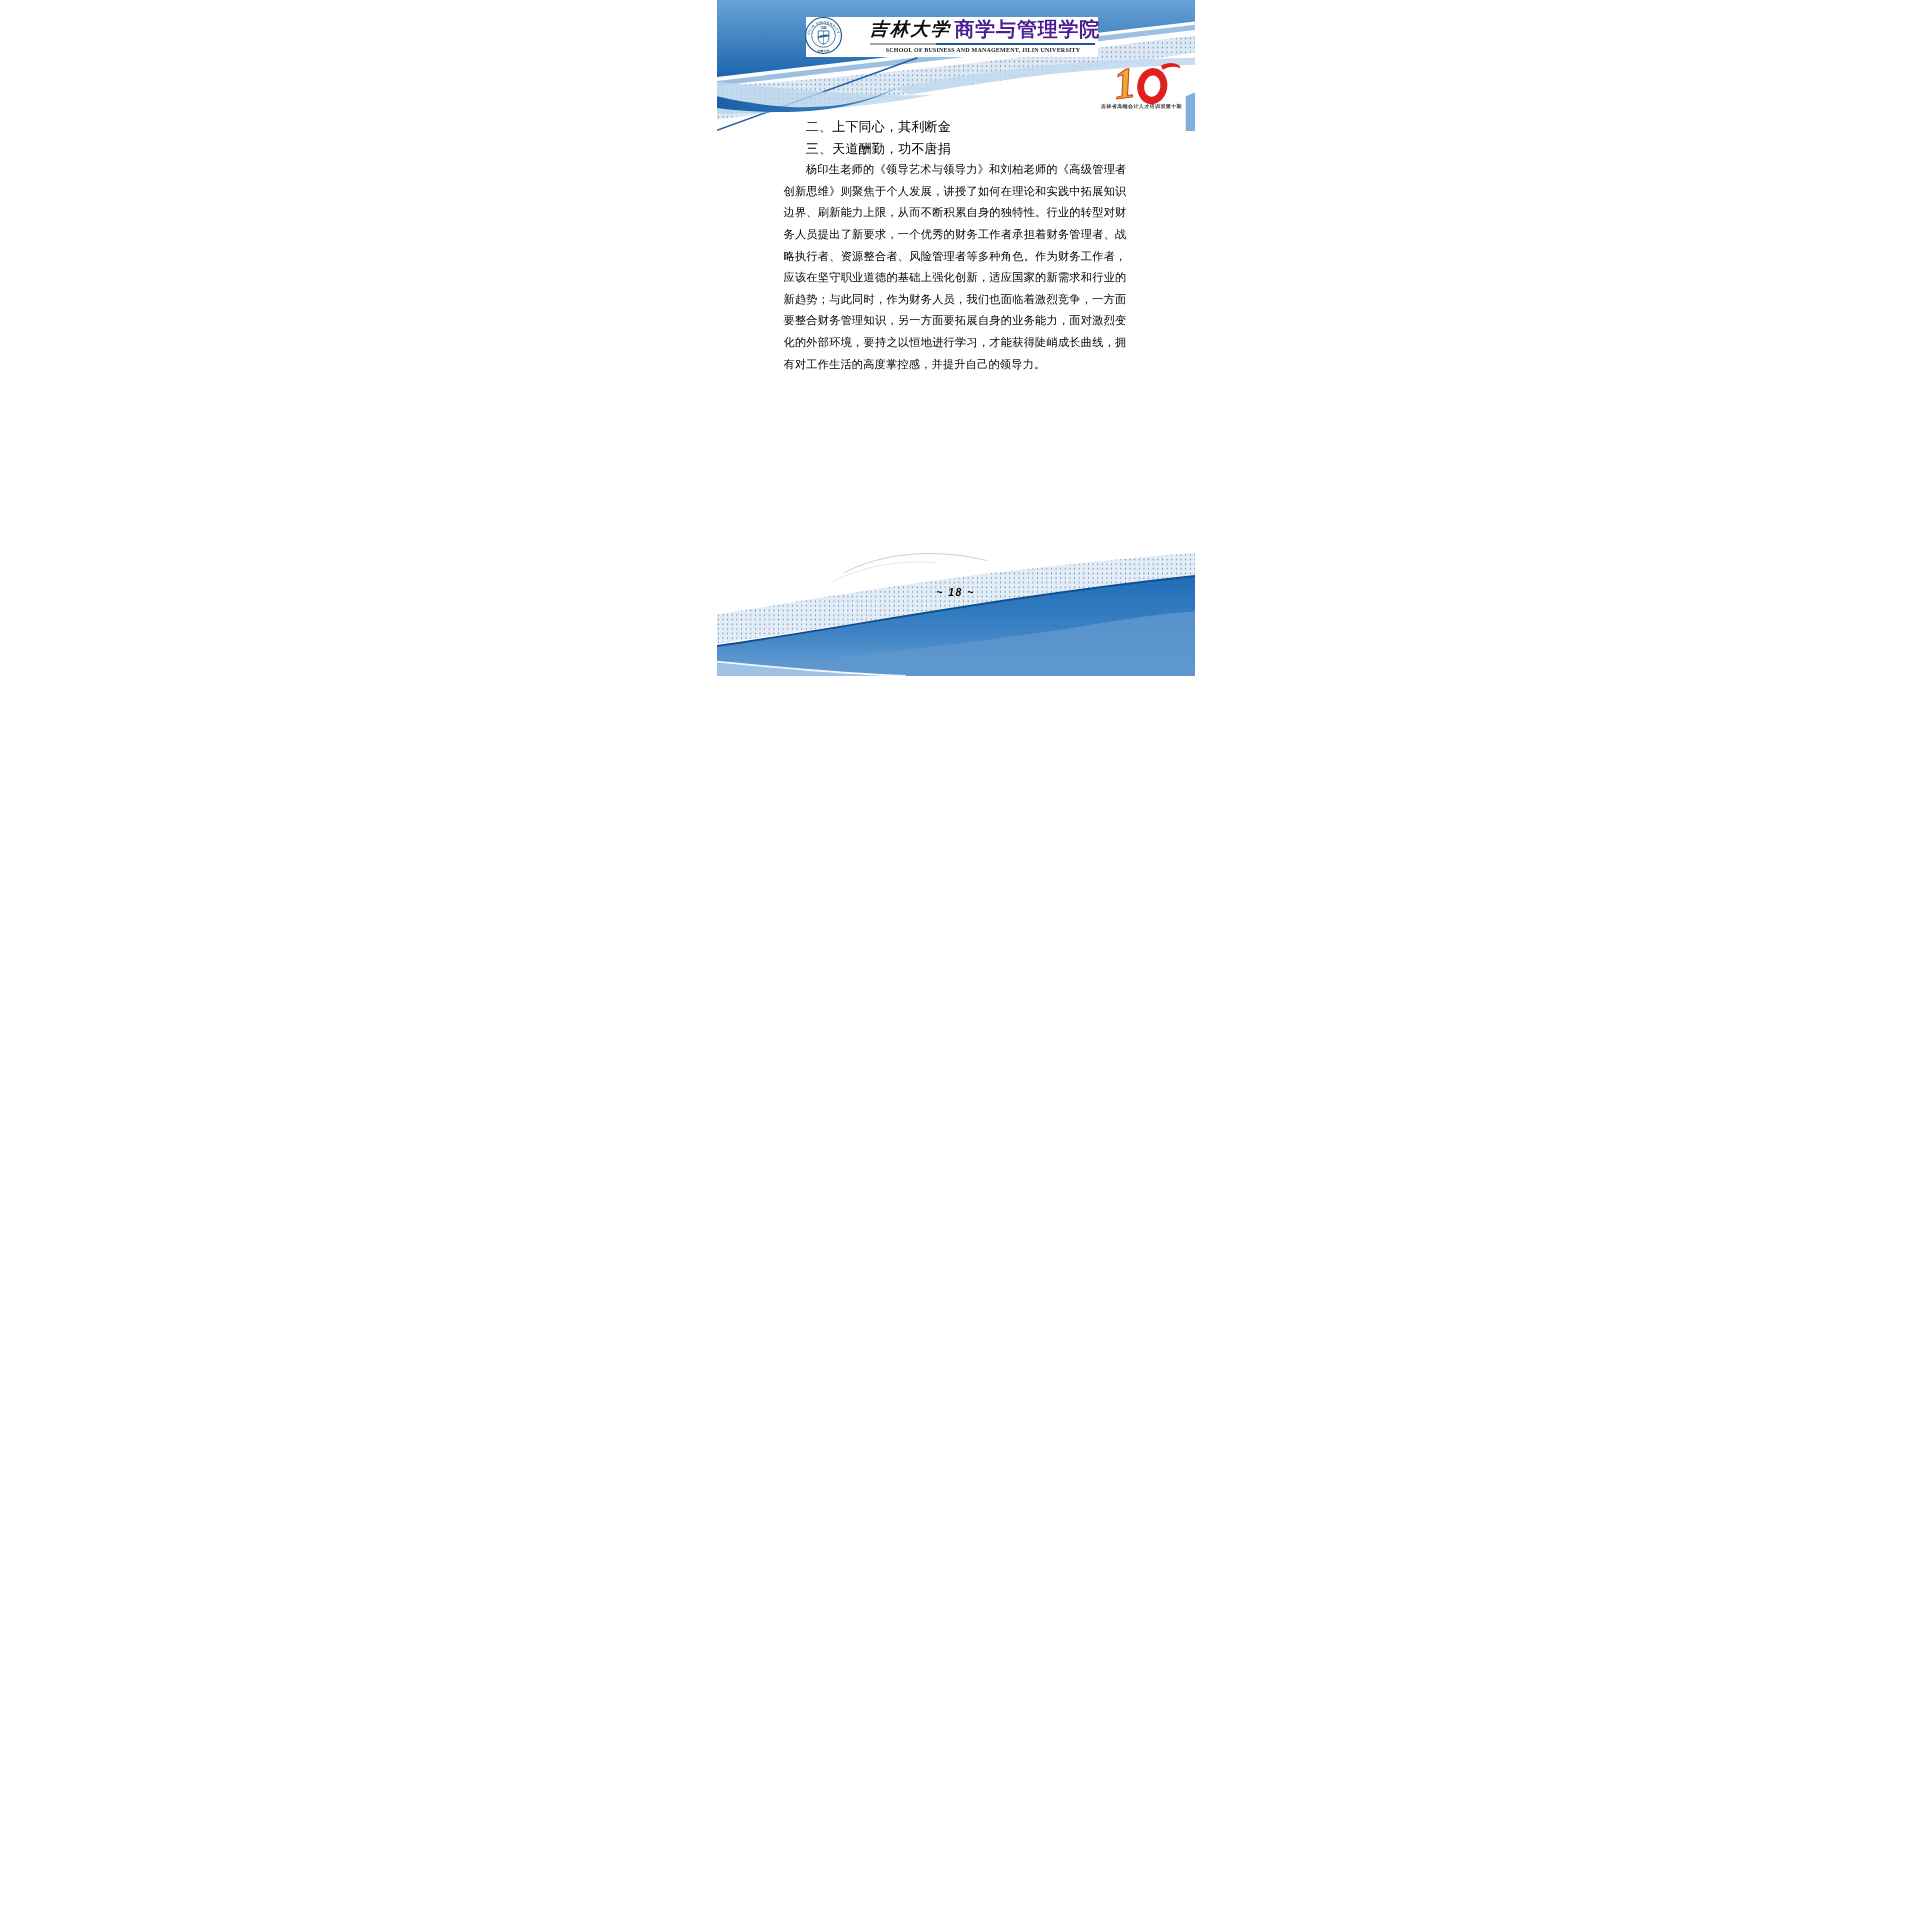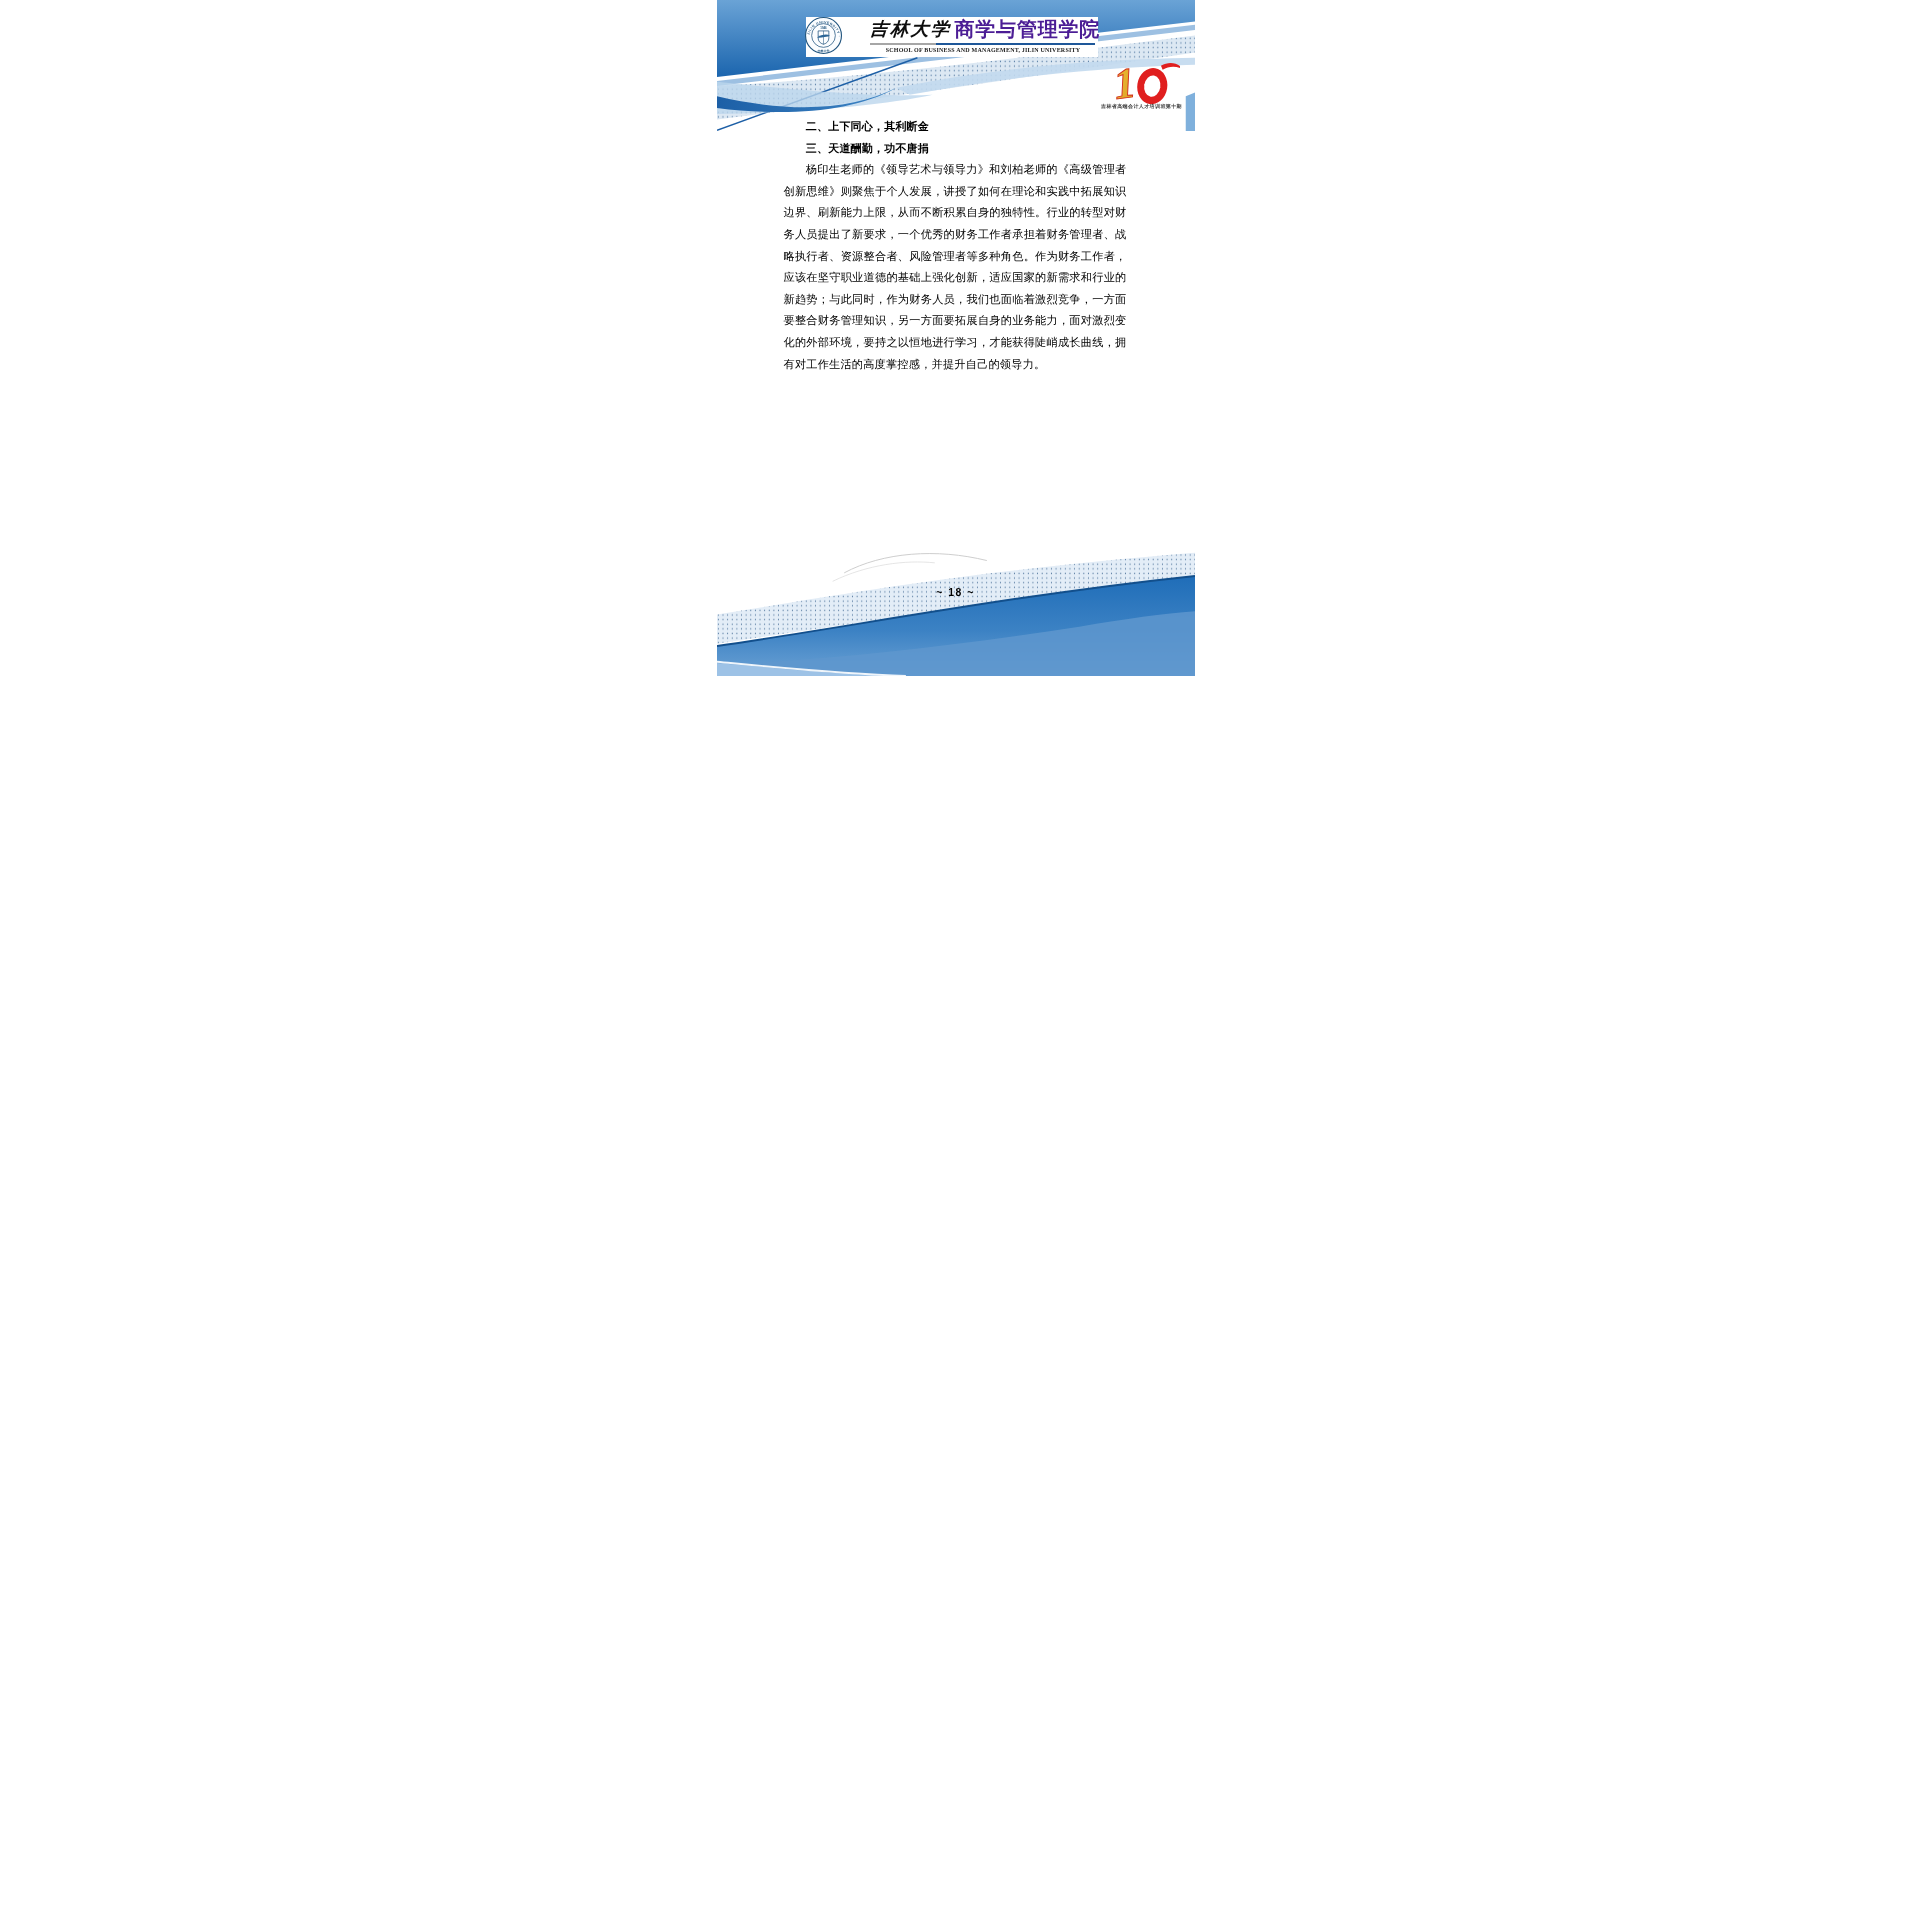--- a/index.html
+++ b/index.html
@@ -53,33 +53,34 @@
     position:absolute;left:377px;top:103px;width:96px;z-index:3;
     font-size:5px;font-weight:700;color:#3a3a3a;letter-spacing:0.4px;
     text-align:center;white-space:nowrap;
   }
   
   .content{
     position:absolute;left:67px;top:116px;width:343px;z-index:2;
     color:#000;
   }
   .content h2{
-    margin:0;font-size:11px;font-weight:700;line-height:21.6px;
+    margin:0;font-size:13px;font-weight:400;line-height:21.6px;
     padding-left:22.3px;letter-spacing:0.2px;
   }
   .content p{
     margin:0;font-size:11.2px;font-weight:500;line-height:21.6px;
     text-indent:22.3px;text-align:justify;letter-spacing:0.2px;
   }
   
   .footer-deco{position:absolute;left:0;bottom:0;width:478px;height:127px;z-index:1;}
   .page-number{
     position:absolute;left:0;top:587px;width:100%;z-index:4;
     text-align:center;font-size:10.4px;font-weight:700;color:#000;
     letter-spacing:1.5px;
+    font-style:italic;
   }
 </style>
 </head>
 <body>
 
 <div class="page">
 
   <svg class="top-deco" viewBox="0 0 1240 340" preserveAspectRatio="none" aria-hidden="true">
     <defs>
       <linearGradient id="bandGrad" x1="0" y1="0" x2="0" y2="1">

